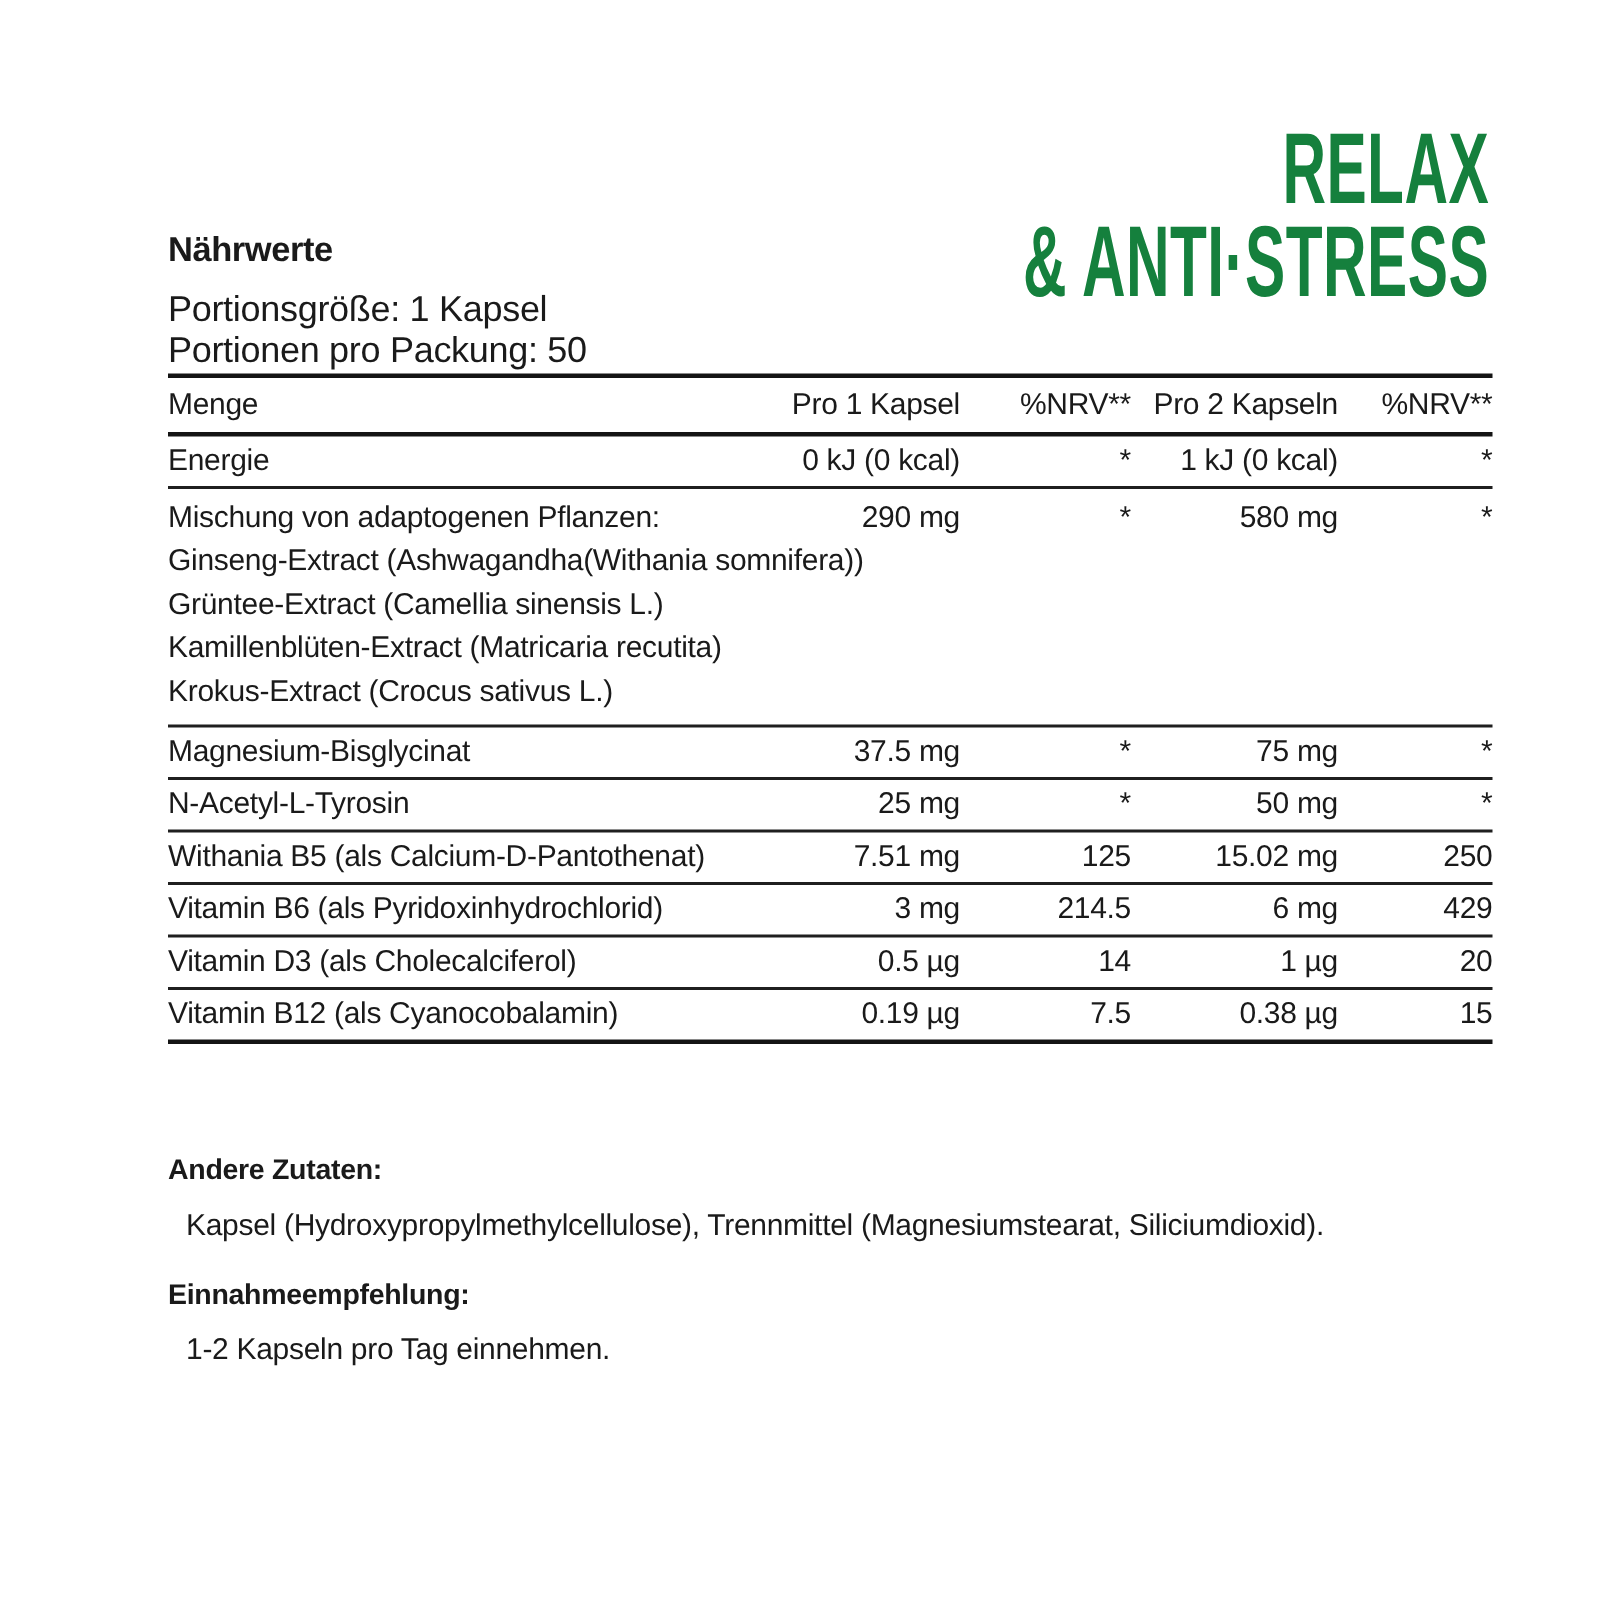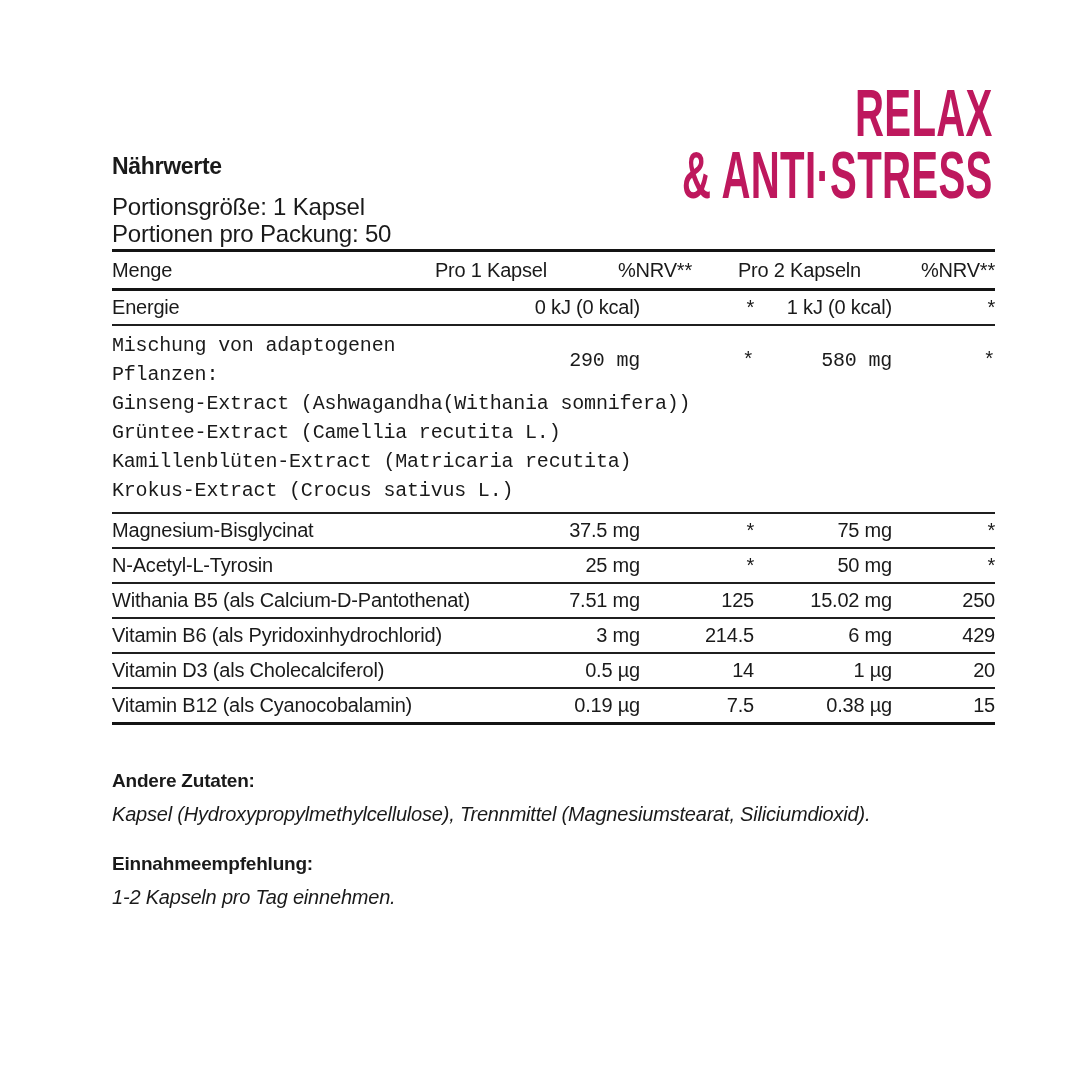--- a/index.html
+++ b/index.html
@@ -48,44 +48,43 @@
   }
   .grid5 {
     display: grid;
     grid-template-columns: 1fr 150px 114px 138px 103px;
     align-items: center;
   }
   .row {
     border-bottom: 2px solid #1f1f1f;
     min-height: 33px;
   }
-  .thead { min-height: 36px; border-bottom: 3px solid #141414; gap: 31px; }
+  .thead { min-height: 36px; border-bottom: 3px solid #141414; }
   .num { text-align: right; }
   .row.last { border-bottom: 3px solid #141414; }
   .mix-block {
     border-bottom: 2px solid #1f1f1f;
     padding: 5px 0 7px 0;
-    font-family: Liberation Mono, monospace;
   }
   .mix-main { line-height: 29px; }
   .sub { line-height: 29px; }
 
   
   .section { position: absolute; left: 112px; }
   .section h2 { font-size: 19px; margin: 0 0 9px 0; font-weight: 700; letter-spacing: -0.2px; }
-  .section p { font-size: 20px; line-height: 26px; margin: 0; letter-spacing: -0.2px; font-style: italic; }
+  .section p { font-size: 20px; line-height: 26px; margin: 12px; letter-spacing: -0.2px; }
   .other { top: 770px; }
   .dosage { top: 853px; }
 </style>
 </head>
 <body>
 
 <div class="page">
 
-  <div class="logo" style="color: #be185d;">
+  <div class="logo" style="color: #15803d;">
     <div class="logo-line">RELAX</div>
     <div class="logo-line">&amp; ANTI·STRESS</div>
   </div>
 
   <div class="head">
     <h1>Nährwerte</h1>
     <p>Portionsgröße: 1 Kapsel</p>
     <p>Portionen pro Packung: 50</p>
   </div>
 
@@ -109,21 +108,21 @@
 
     <div class="mix-block">
       <div class="mix-main grid5">
         <div>Mischung von adaptogenen Pflanzen:</div>
         <div class="num">290 mg</div>
         <div class="num">*</div>
         <div class="num">580 mg</div>
         <div class="num">*</div>
       </div>
       <div class="sub">Ginseng-Extract (Ashwagandha(Withania somnifera))</div>
-      <div class="sub">Grüntee-Extract (Camellia recutita L.)</div>
+      <div class="sub">Grüntee-Extract (Camellia sinensis L.)</div>
       <div class="sub">Kamillenblüten-Extract (Matricaria recutita)</div>
       <div class="sub">Krokus-Extract (Crocus sativus L.)</div>
     </div>
 
     <div class="row grid5">
       <div>Magnesium-Bisglycinat</div>
       <div class="num">37.5 mg</div>
       <div class="num">*</div>
       <div class="num">75 mg</div>
       <div class="num">*</div>

